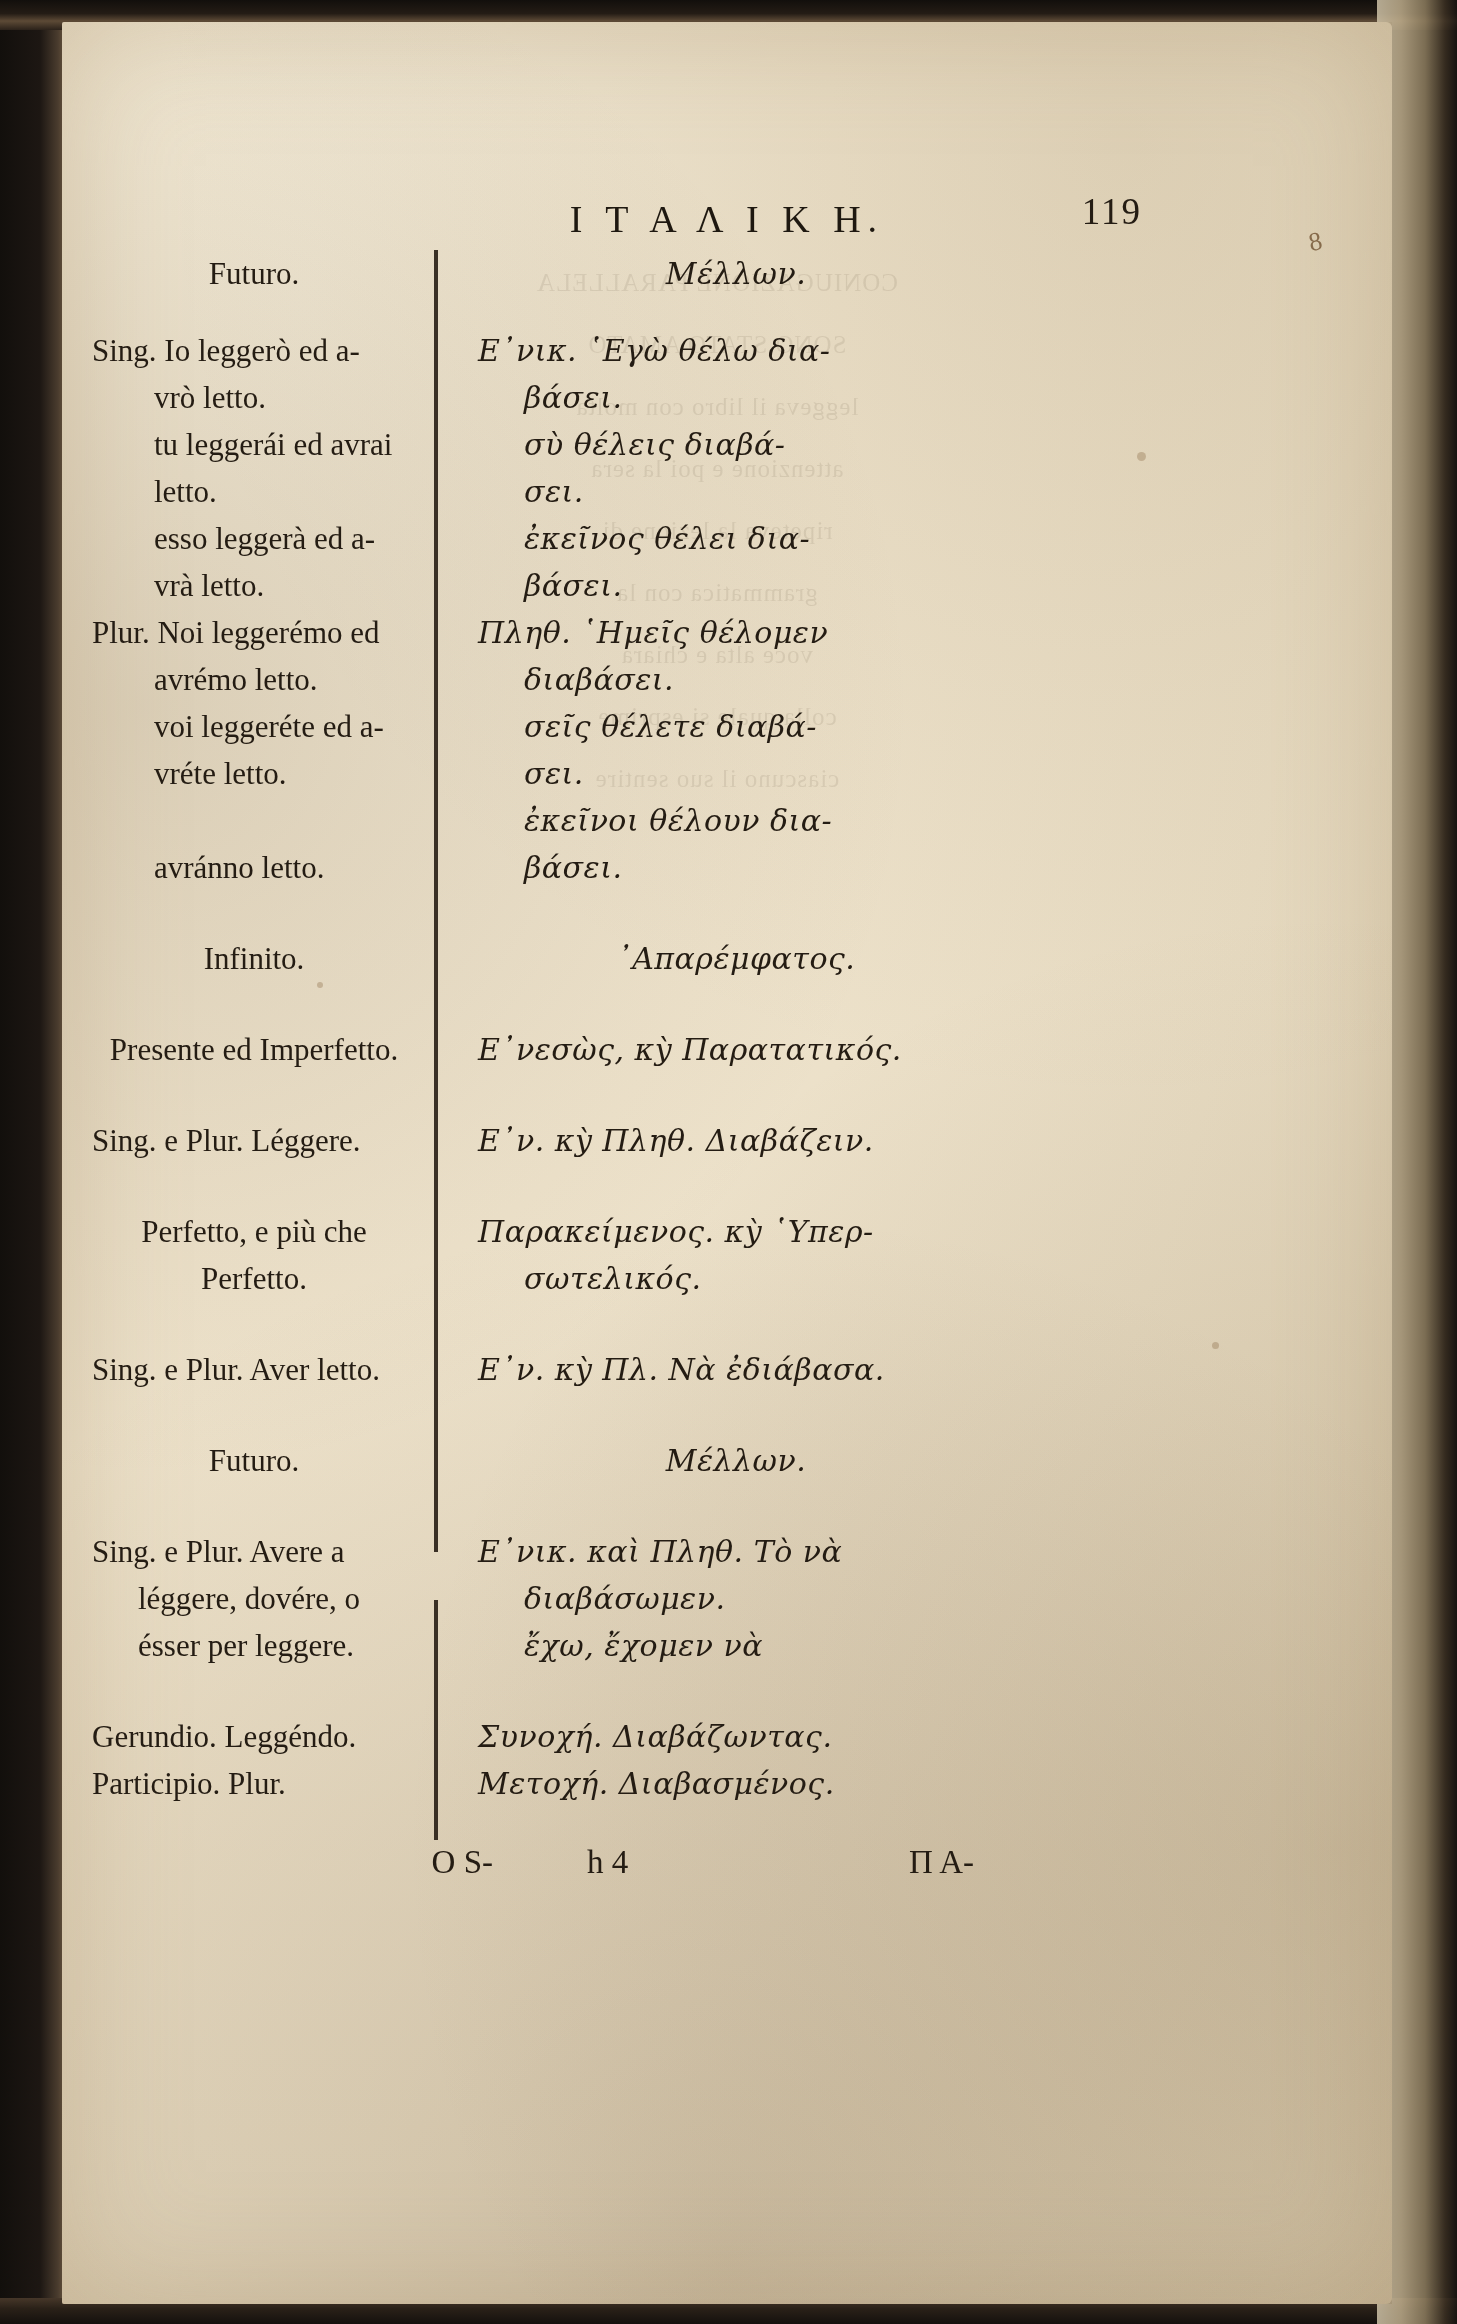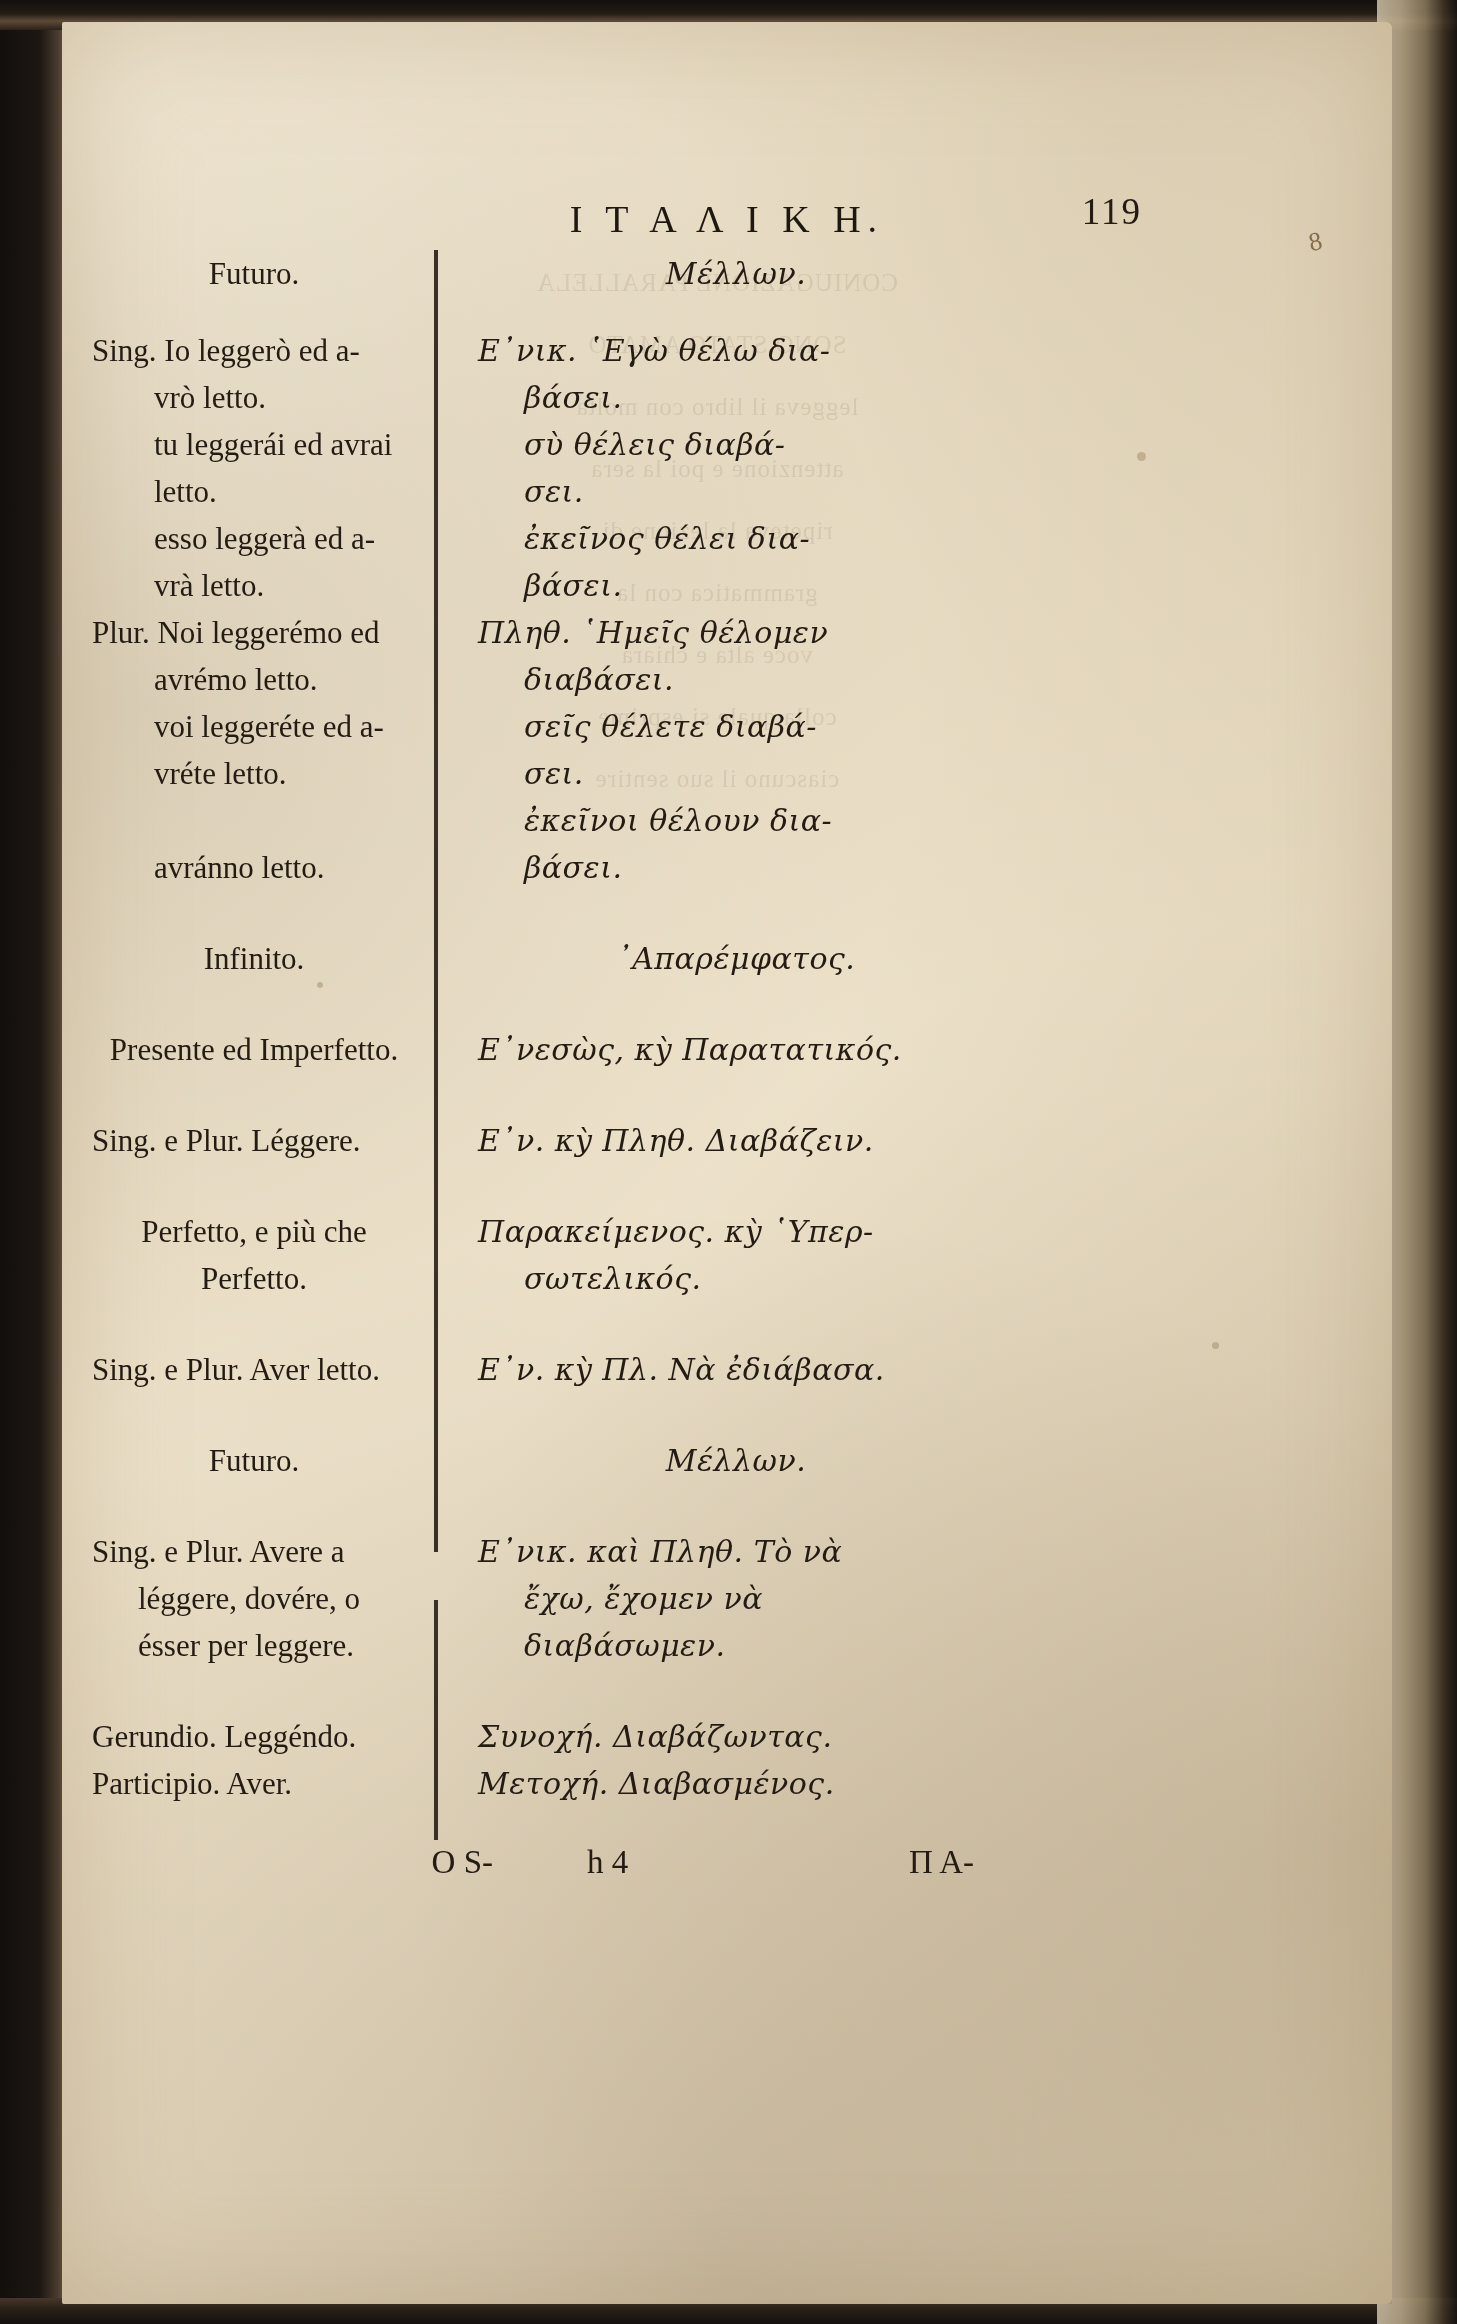--- a/index.html
+++ b/index.html
@@ -372,34 +372,34 @@
         <div class="gap-lg"></div>
 
         <div class="row">
           <div class="cell-it lt">
             <span class="hang">Sing. e Plur. Avere a</span>
             <span class="hang indent-1">léggere, dovére, o</span>
             <span class="hang indent-1">ésser per leggere.</span>
           </div>
           <div class="cell-gr lt greek">
             <span class="hang">Ε᾽νικ. καὶ Πληθ. Τὸ νὰ</span>
+            <span class="hang indent-1">διαβάσωμεν.</span>
             <span class="hang indent-1">ἔχω, ἔχομεν νὰ</span>
-            <span class="hang indent-1">διαβάσωμεν.</span>
           </div>
         </div>
 
         <div class="gap-lg"></div>
 
         <div class="row">
           <div class="cell-it lt">Gerundio. Leggéndo.</div>
           <div class="cell-gr lt greek">Συνοχή. Διαβάζωντας.</div>
         </div>
 
         <div class="row">
-          <div class="cell-it lt">Participio. Aver.</div>
+          <div class="cell-it lt">Participio. Plur.</div>
           <div class="cell-gr lt greek">Μετοχή. Διαβασμένος.</div>
         </div>
 
       </div>
 
       <div class="footer">
         <div class="foot-left">O S-</div>
         <div class="foot-mid">h 4</div>
         <div class="foot-right">Π Α-</div>
       </div>

